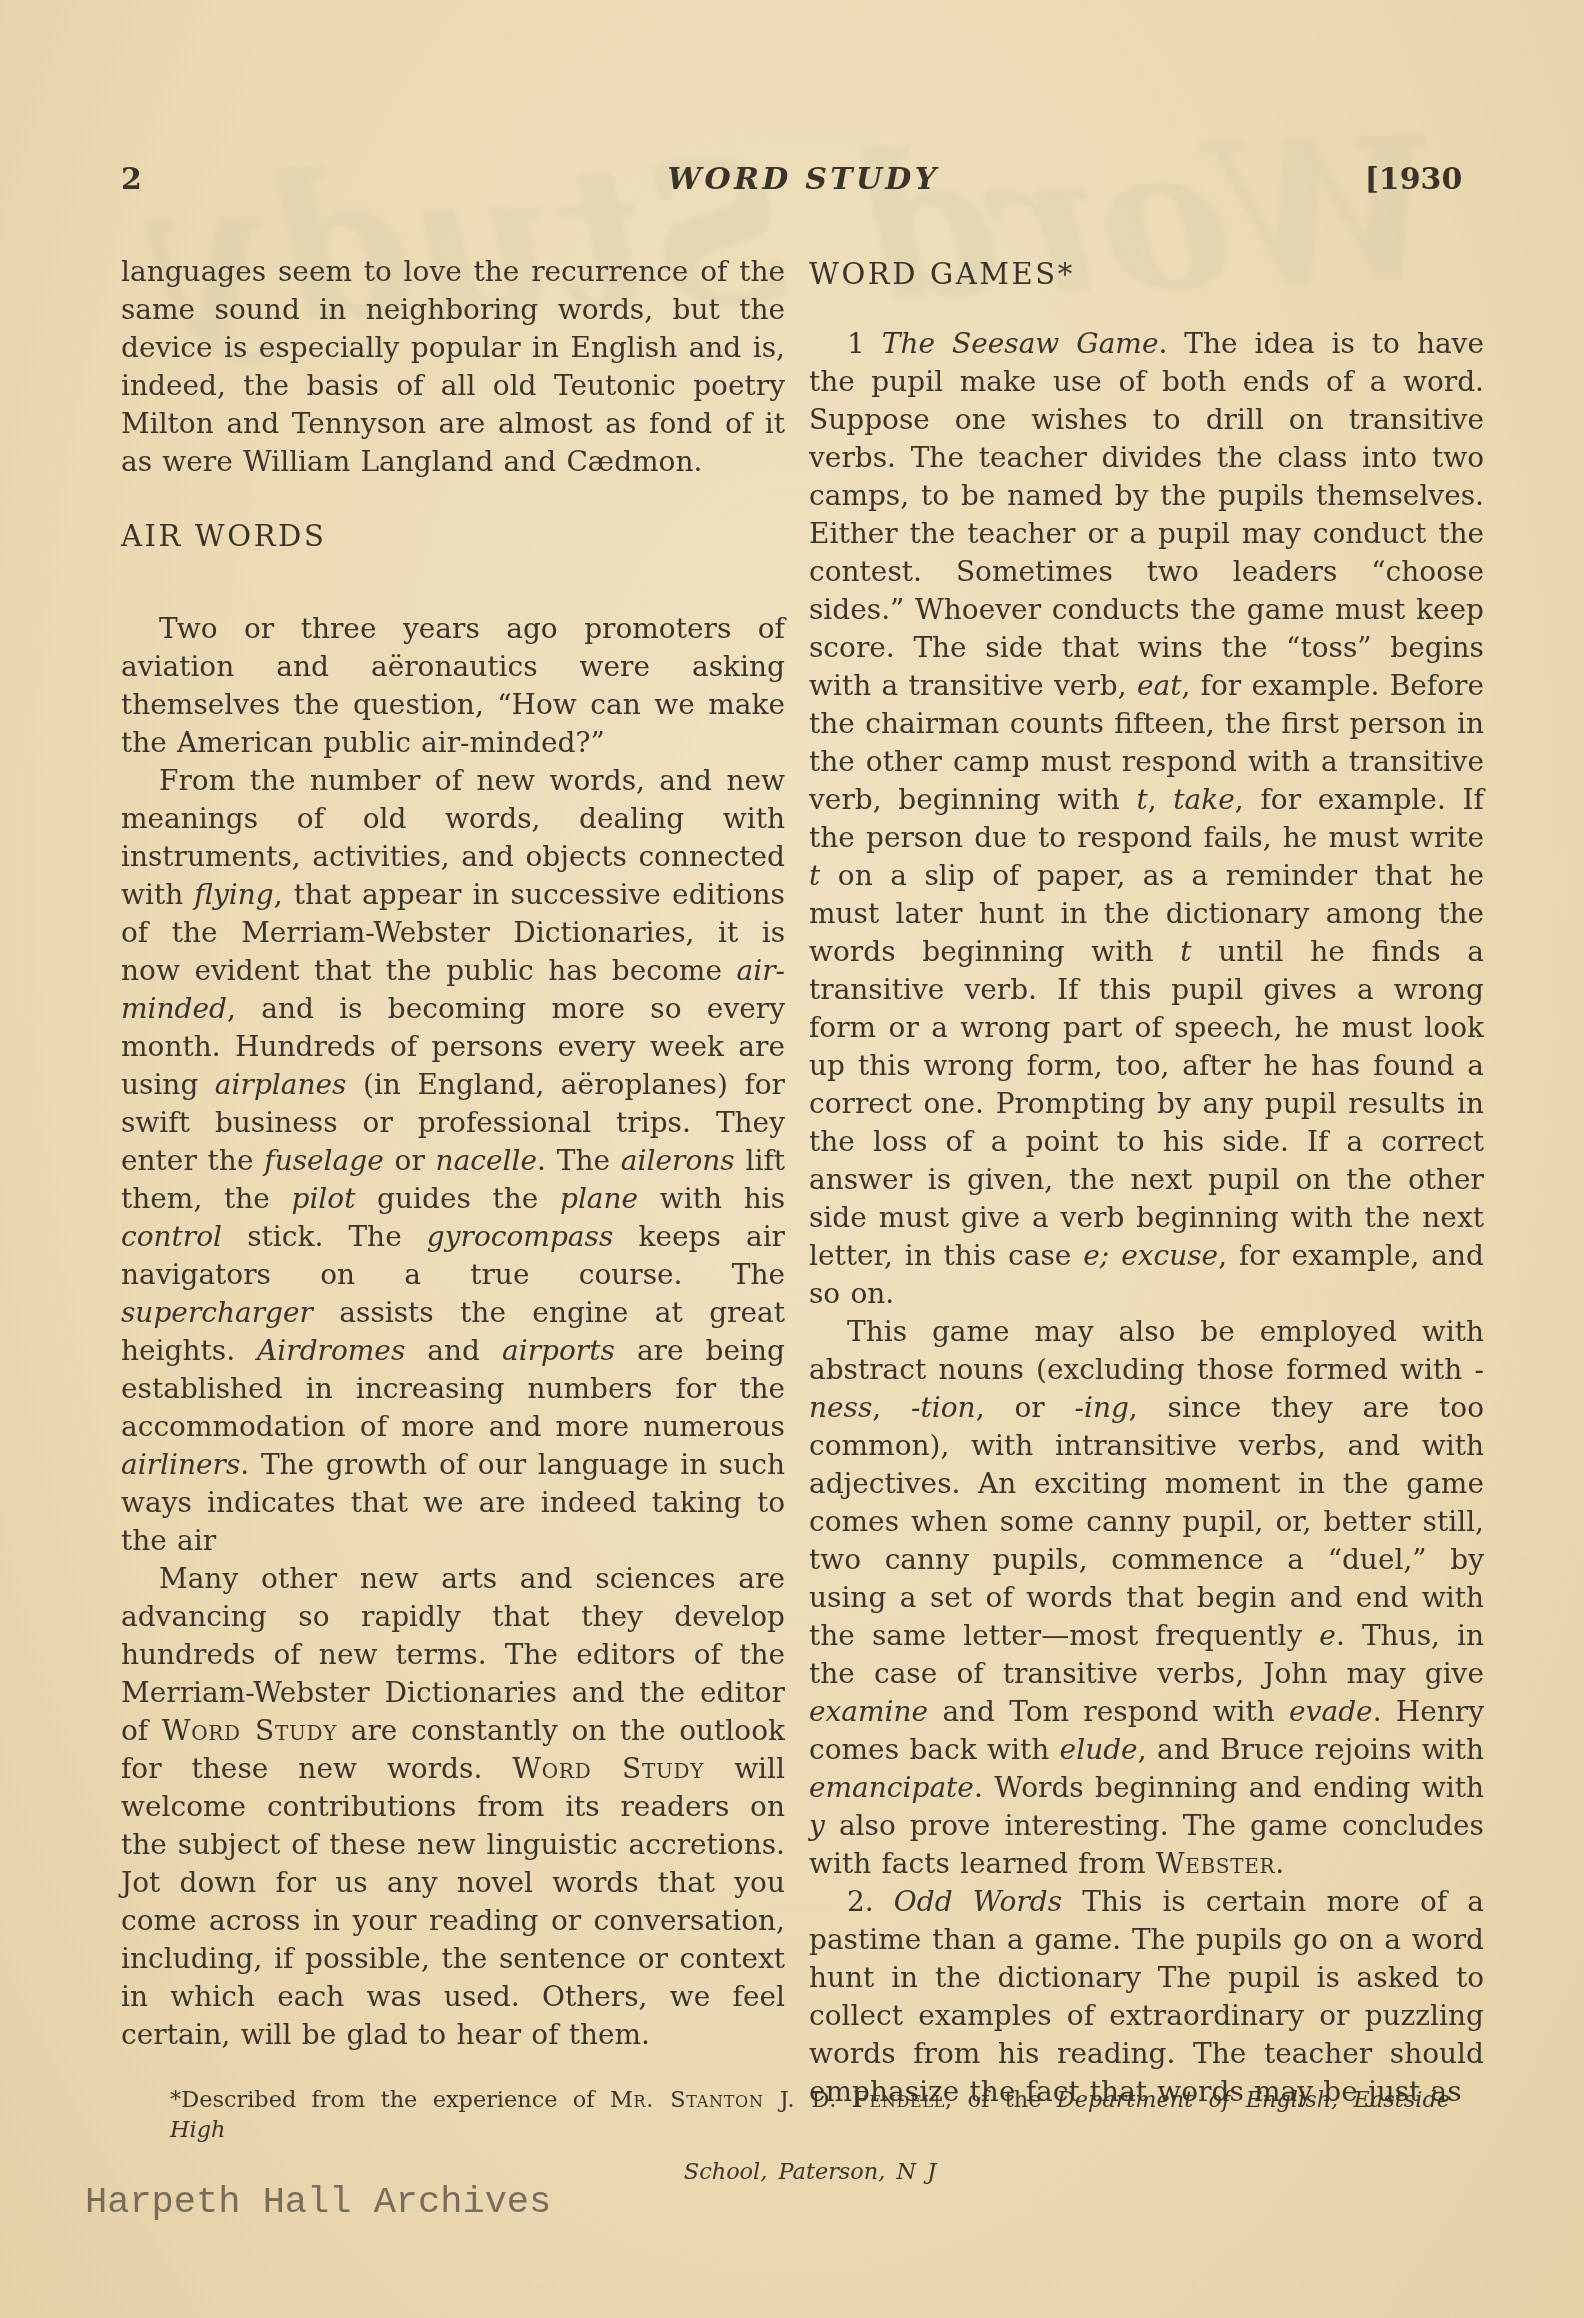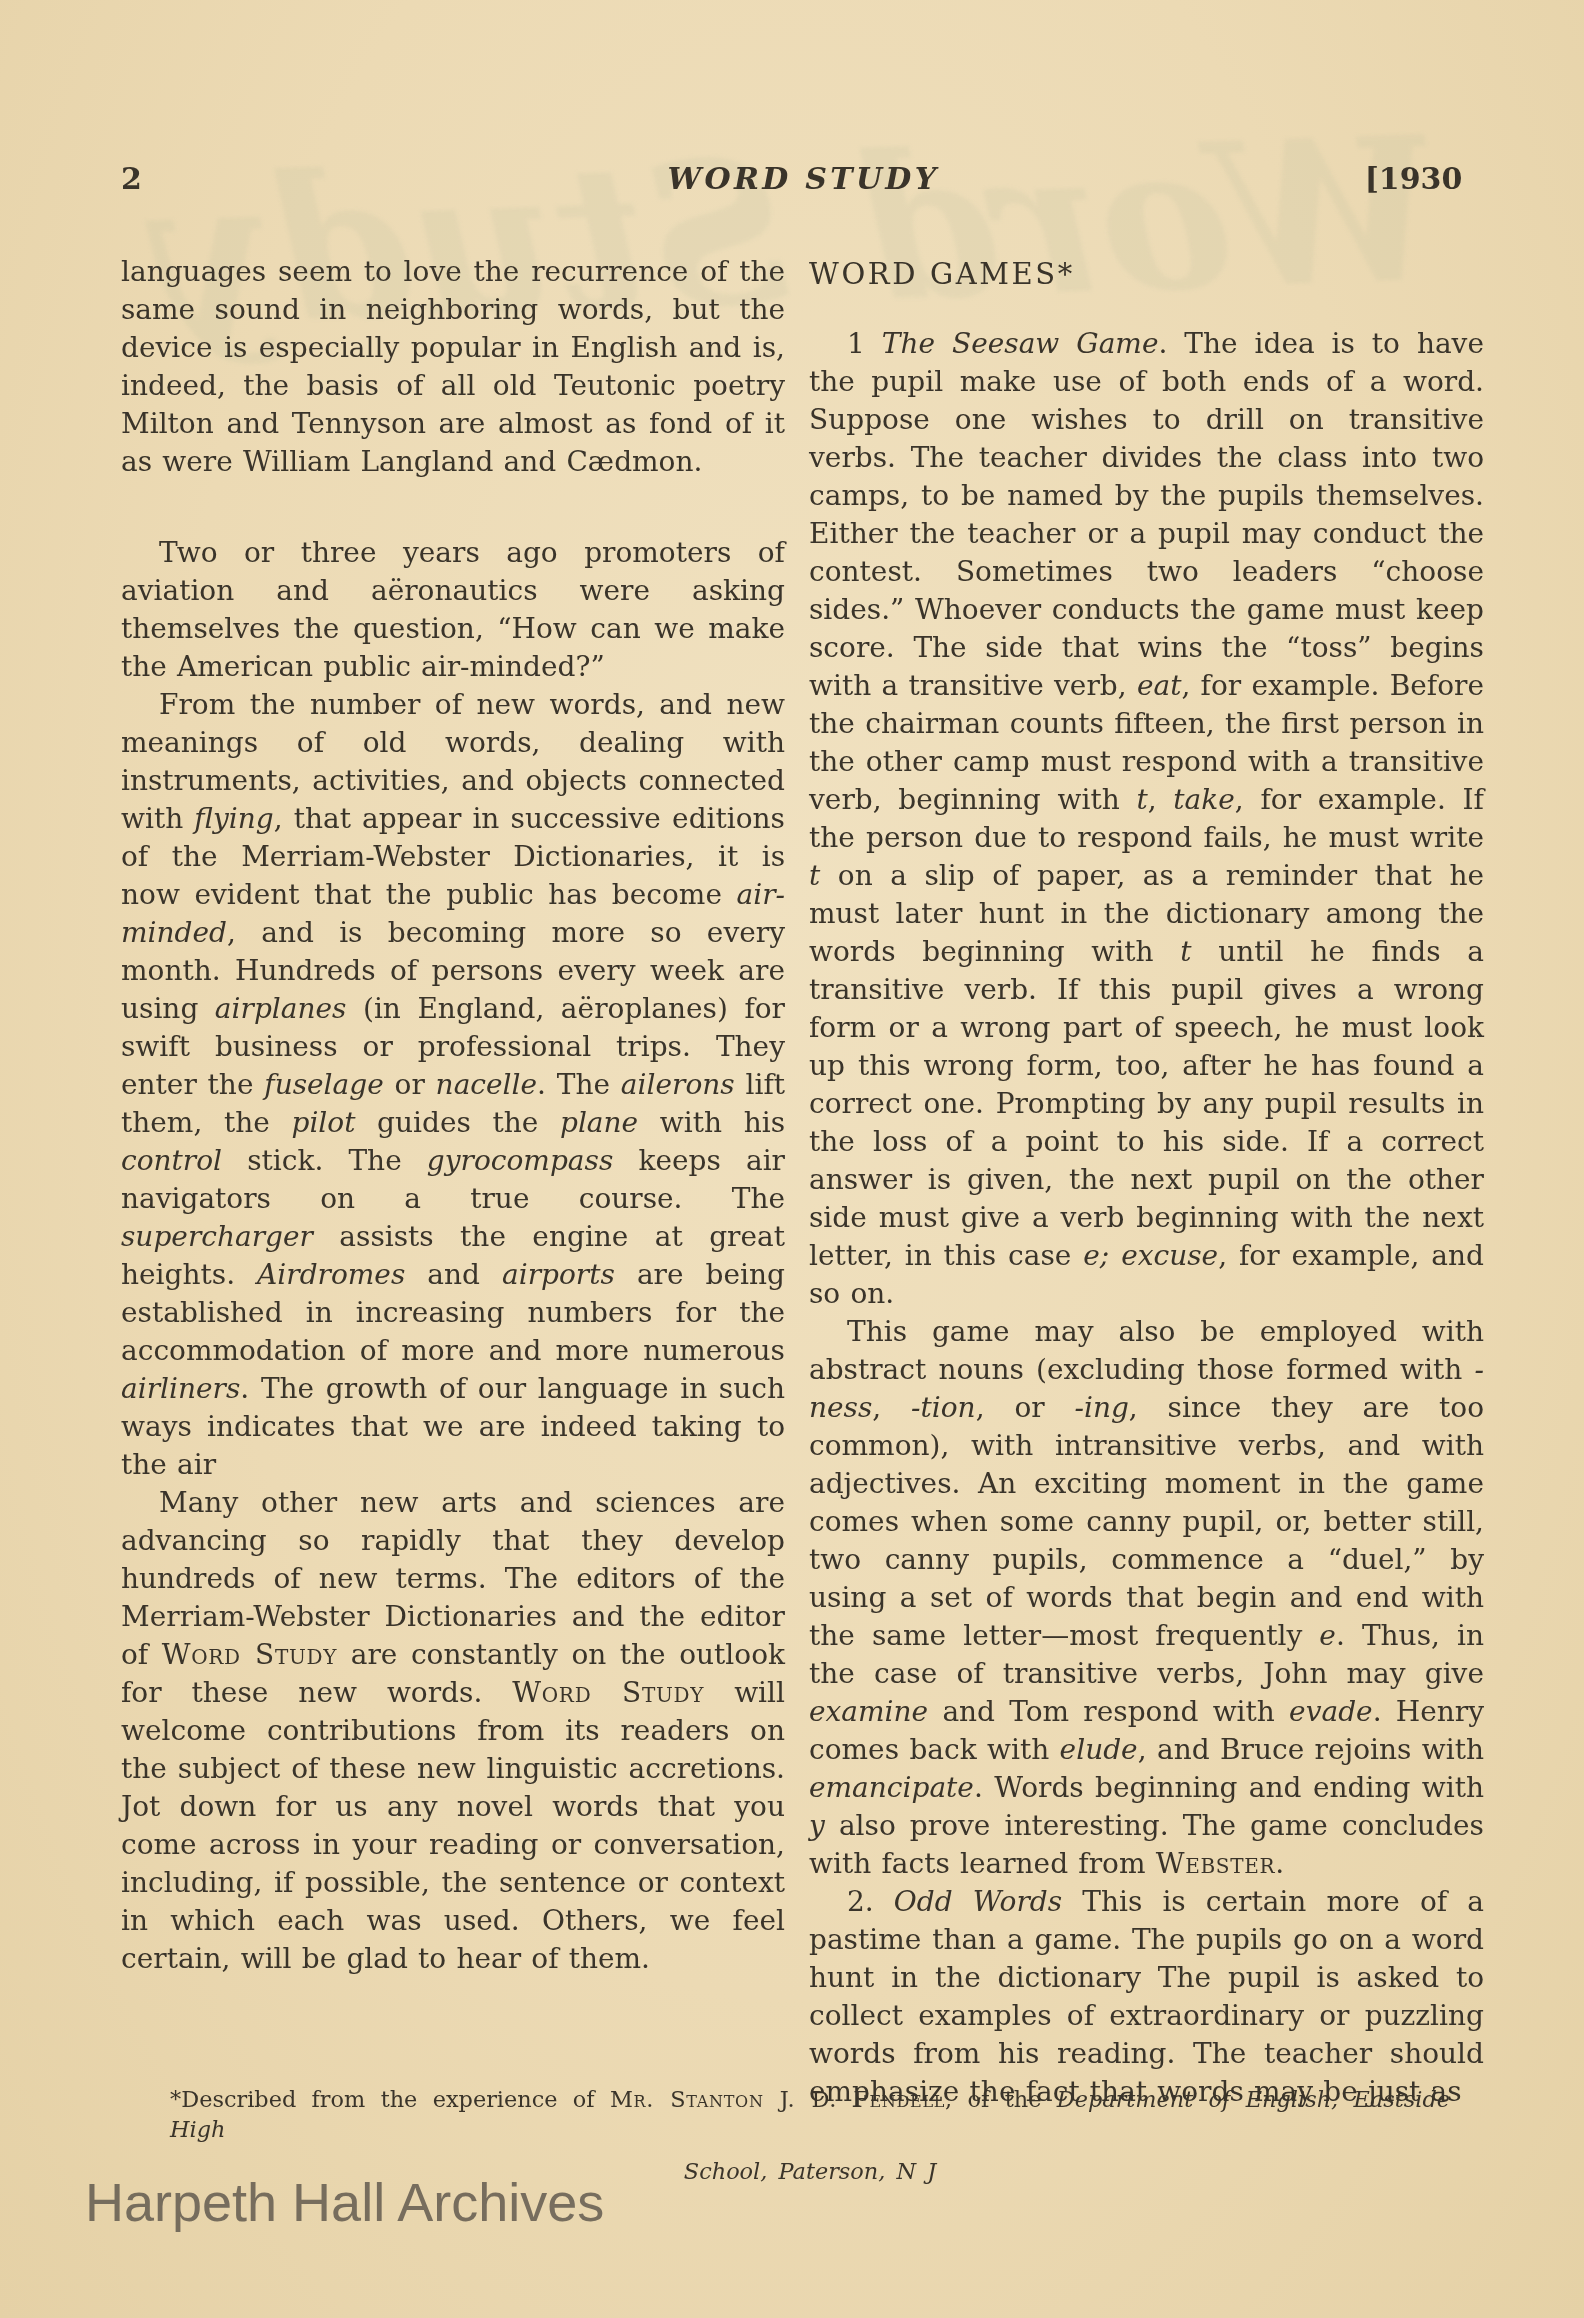--- a/index.html
+++ b/index.html
@@ -53,22 +53,22 @@
   .i{font-style:italic;}
   .sc{font-variant:small-caps;letter-spacing:0.7px;}
   .footnote{
     position:absolute;left:170px;right:134px;top:2084px;
     font-size:22.4px;line-height:30px;word-spacing:4px;
   }
   .fline1{text-align:justify;text-align-last:justify;}
   .fline2{text-align:center;margin-top:12px;}
   .watermark{
     position:absolute;left:85px;top:2171px;
-    font-family:Liberation Sans, sans-serif;
-    font-size:54px;line-height:63px;
+    font-family:Liberation Mono, monospace;
+    font-size:37px;line-height:63px;
     color:rgba(102,95,82,0.88);
   }
 </style>
 </head>
 <body>
 
 <div class="page">
 
   <div class="ghost">Word Study</div>
 
@@ -76,20 +76,21 @@
     <span class="pagenum">2</span>
     <span class="title">WORD STUDY</span>
     <span class="year">[1930</span>
   </div>
 
   <div class="columns">
 
     <div class="col left">
       <p class="noindent"><span>languages seem to love the recurrence of the same sound in neighboring words, but the device is especially popular in English and is, indeed, the basis of all old Teutonic poetry Milton and Tennyson are almost as fond of it as were William Langland and Cædmon.</span></p>
       <h2 class="heading">
+        <span class="hline">AIR WORDS</span>
       </h2>
       <p><span>Two or three years ago promoters of aviation and aëronautics were asking themselves the question, “How can we make the American public air-minded?”</span></p>
       <p><span>From the number of new words, and new meanings of old words, dealing with instruments, activities, and objects connected with </span><span class="i">flying</span><span>, that appear in successive editions of the Merriam-Webster Dictionaries, it is now evident that the public has become </span><span class="i">air-minded</span><span>, and is becoming more so every month. Hundreds of persons every week are using </span><span class="i">airplanes</span><span> (in England, aëroplanes) for swift business or professional trips. They enter the </span><span class="i">fuselage</span><span> or </span><span class="i">nacelle</span><span>. The </span><span class="i">ailerons</span><span> lift them, the </span><span class="i">pilot</span><span> guides the </span><span class="i">plane</span><span> with his </span><span class="i">control</span><span> stick. The </span><span class="i">gyrocompass</span><span> keeps air navigators on a true course. The </span><span class="i">supercharger</span><span> assists the engine at great heights. </span><span class="i">Airdromes</span><span> and </span><span class="i">airports</span><span> are being established in increasing numbers for the accommodation of more and more numerous </span><span class="i">airliners</span><span>. The growth of our language in such ways indicates that we are indeed taking to the air</span></p>
       <p><span>Many other new arts and sciences are advancing so rapidly that they develop hundreds of new terms. The editors of the Merriam-Webster Dictionaries and the editor of </span><span class="sc">Word Study</span><span> are constantly on the outlook for these new words. </span><span class="sc">Word Study</span><span> will welcome contributions from its readers on the subject of these new linguistic accretions. Jot down for us any novel words that you come across in your reading or conversation, including, if possible, the sentence or context in which each was used. Others, we feel certain, will be glad to hear of them.</span></p>
     </div>
 
     <div class="col right">
       <h2 class="heading">WORD GAMES*</h2>
       <p><span>1 </span><span class="i">The Seesaw Game</span><span>. The idea is to have the pupil make use of both ends of a word. Suppose one wishes to drill on transitive verbs. The teacher divides the class into two camps, to be named by the pupils themselves. Either the teacher or a pupil may conduct the contest. Sometimes two leaders “choose sides.” Whoever conducts the game must keep score. The side that wins the “toss” begins with a transitive verb, </span><span class="i">eat</span><span>, for example. Before the chairman counts fifteen, the first person in the other camp must respond with a transitive verb, beginning with </span><span class="i">t</span><span>, </span><span class="i">take</span><span>, for example. If the person due to respond fails, he must write </span><span class="i">t</span><span> on a slip of paper, as a reminder that he must later hunt in the dictionary among the words beginning with </span><span class="i">t</span><span> until he finds a transitive verb. If this pupil gives a wrong form or a wrong part of speech, he must look up this wrong form, too, after he has found a correct one. Prompting by any pupil results in the loss of a point to his side. If a correct answer is given, the next pupil on the other side must give a verb beginning with the next letter, in this case </span><span class="i">e; excuse</span><span>, for example, and so on.</span></p>
       <p><span>This game may also be employed with abstract nouns (excluding those formed with </span><span class="i">-ness</span><span>, </span><span class="i">-tion</span><span>, or </span><span class="i">-ing</span><span>, since they are too common), with intransitive verbs, and with adjectives. An exciting moment in the game comes when some canny pupil, or, better still, two canny pupils, commence a “duel,” by using a set of words that begin and end with the same letter—most frequently </span><span class="i">e</span><span>. Thus, in the case of transitive verbs, John may give </span><span class="i">examine</span><span> and Tom respond with </span><span class="i">evade</span><span>. Henry comes back with </span><span class="i">elude</span><span>, and Bruce rejoins with </span><span class="i">emancipate</span><span>. Words beginning and ending with </span><span class="i">y</span><span> also prove interesting. The game concludes with facts learned from </span><span class="sc">Webster</span><span>.</span></p>

